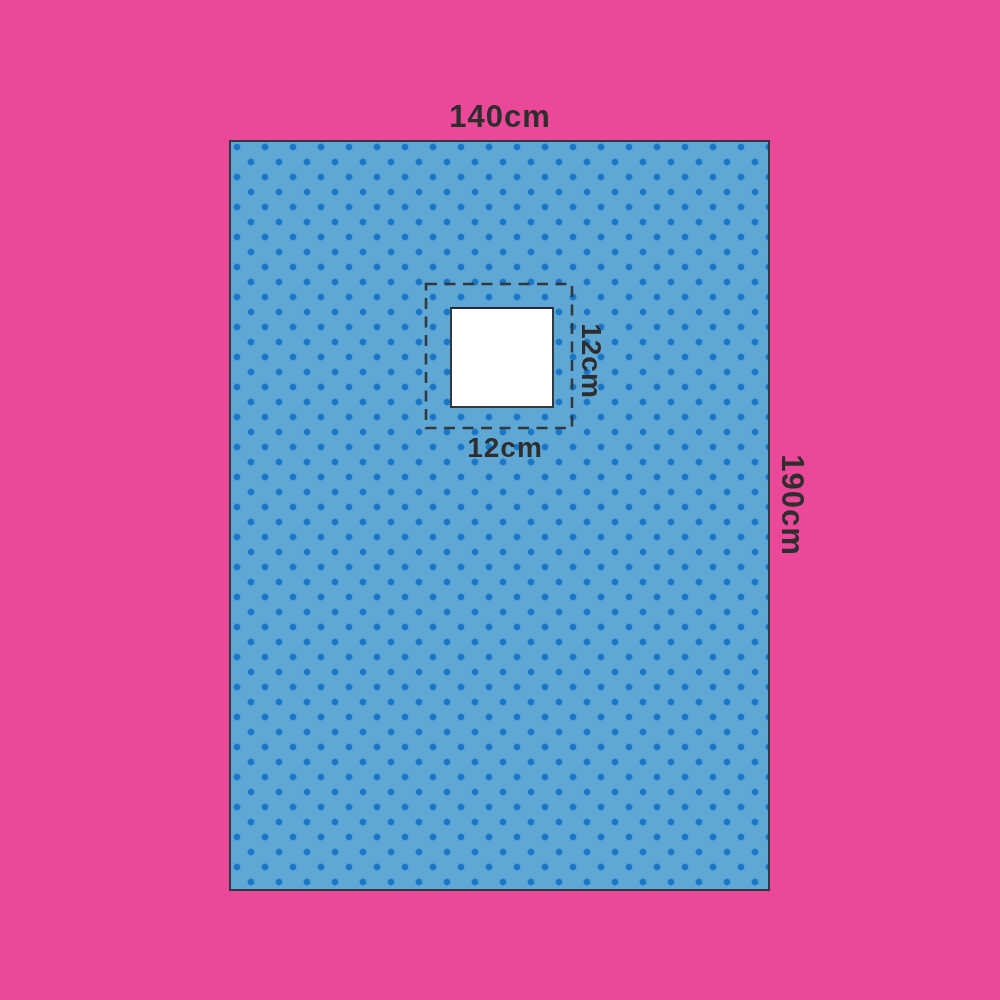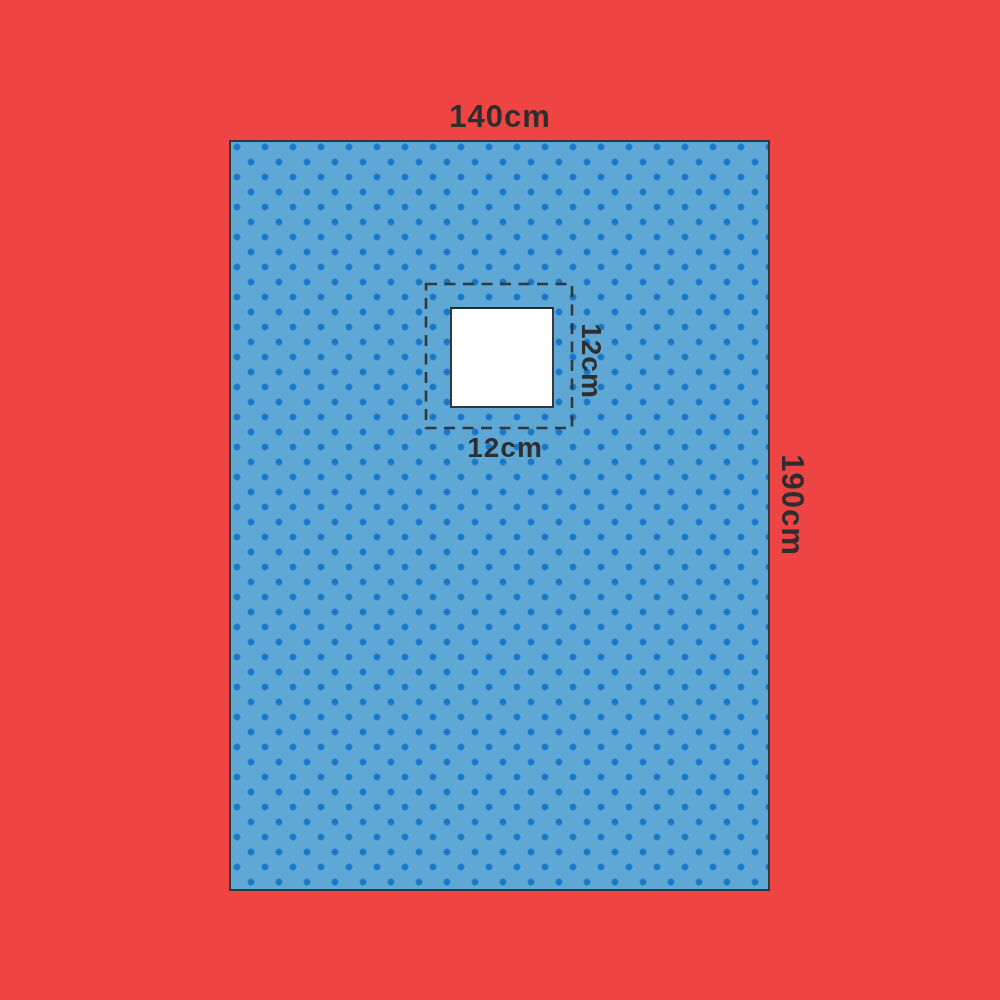--- a/index.html
+++ b/index.html
@@ -5,21 +5,21 @@
   :root{
     --drape-fill:#5FA8D5;
     --dot:#1A76C6;
     --outline:#31393F;
     --label-text:#2E2E2E;
   }
   html,body{margin:0;padding:0;background:#ffffff;}
   .stage{
     position:relative;
     width:1000px;height:1000px;
-    background:#ef4444;
+    background:#ec4899;
     font-family:"Liberation Sans", sans-serif;
     overflow:hidden;
   }
   
   .drape{
     position:absolute;
     left:229px;top:140px;
     width:537px;height:747px;
     background-color:var(--drape-fill);
     background-image:

